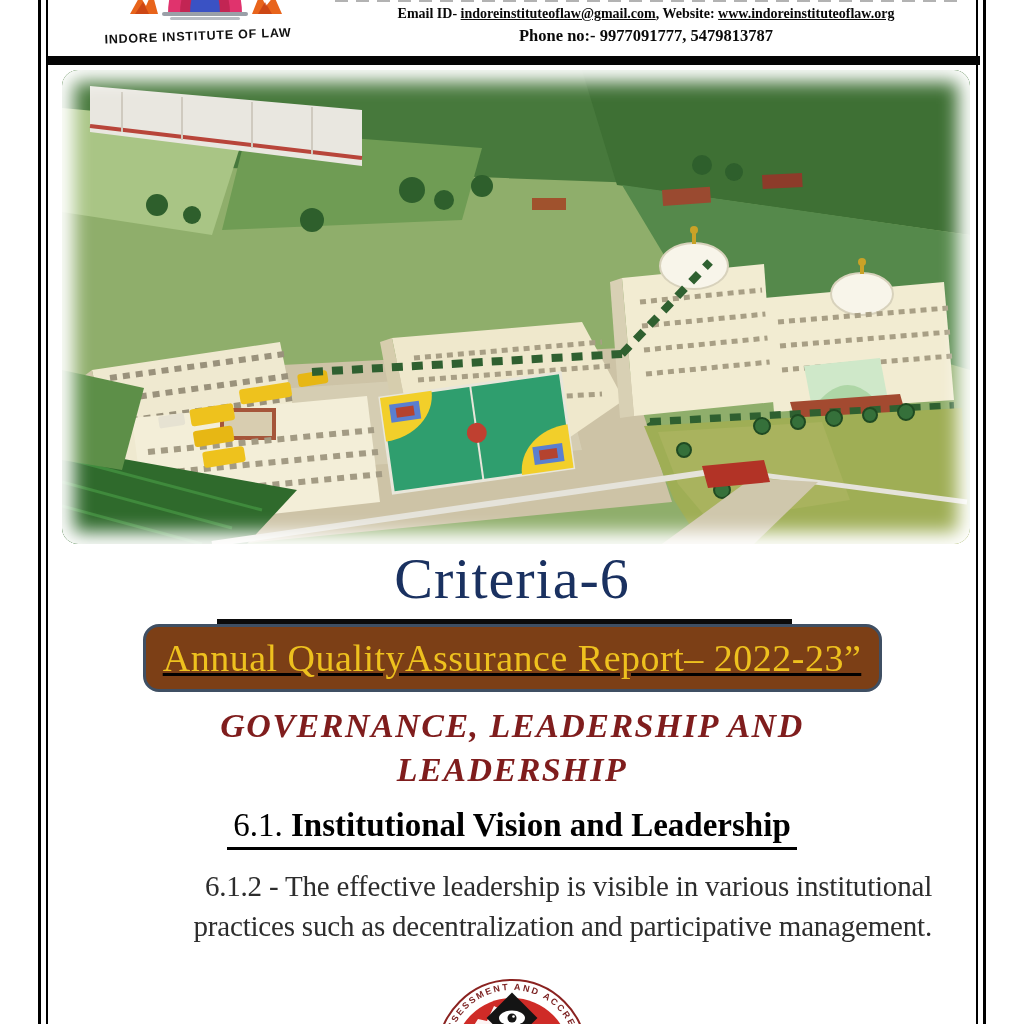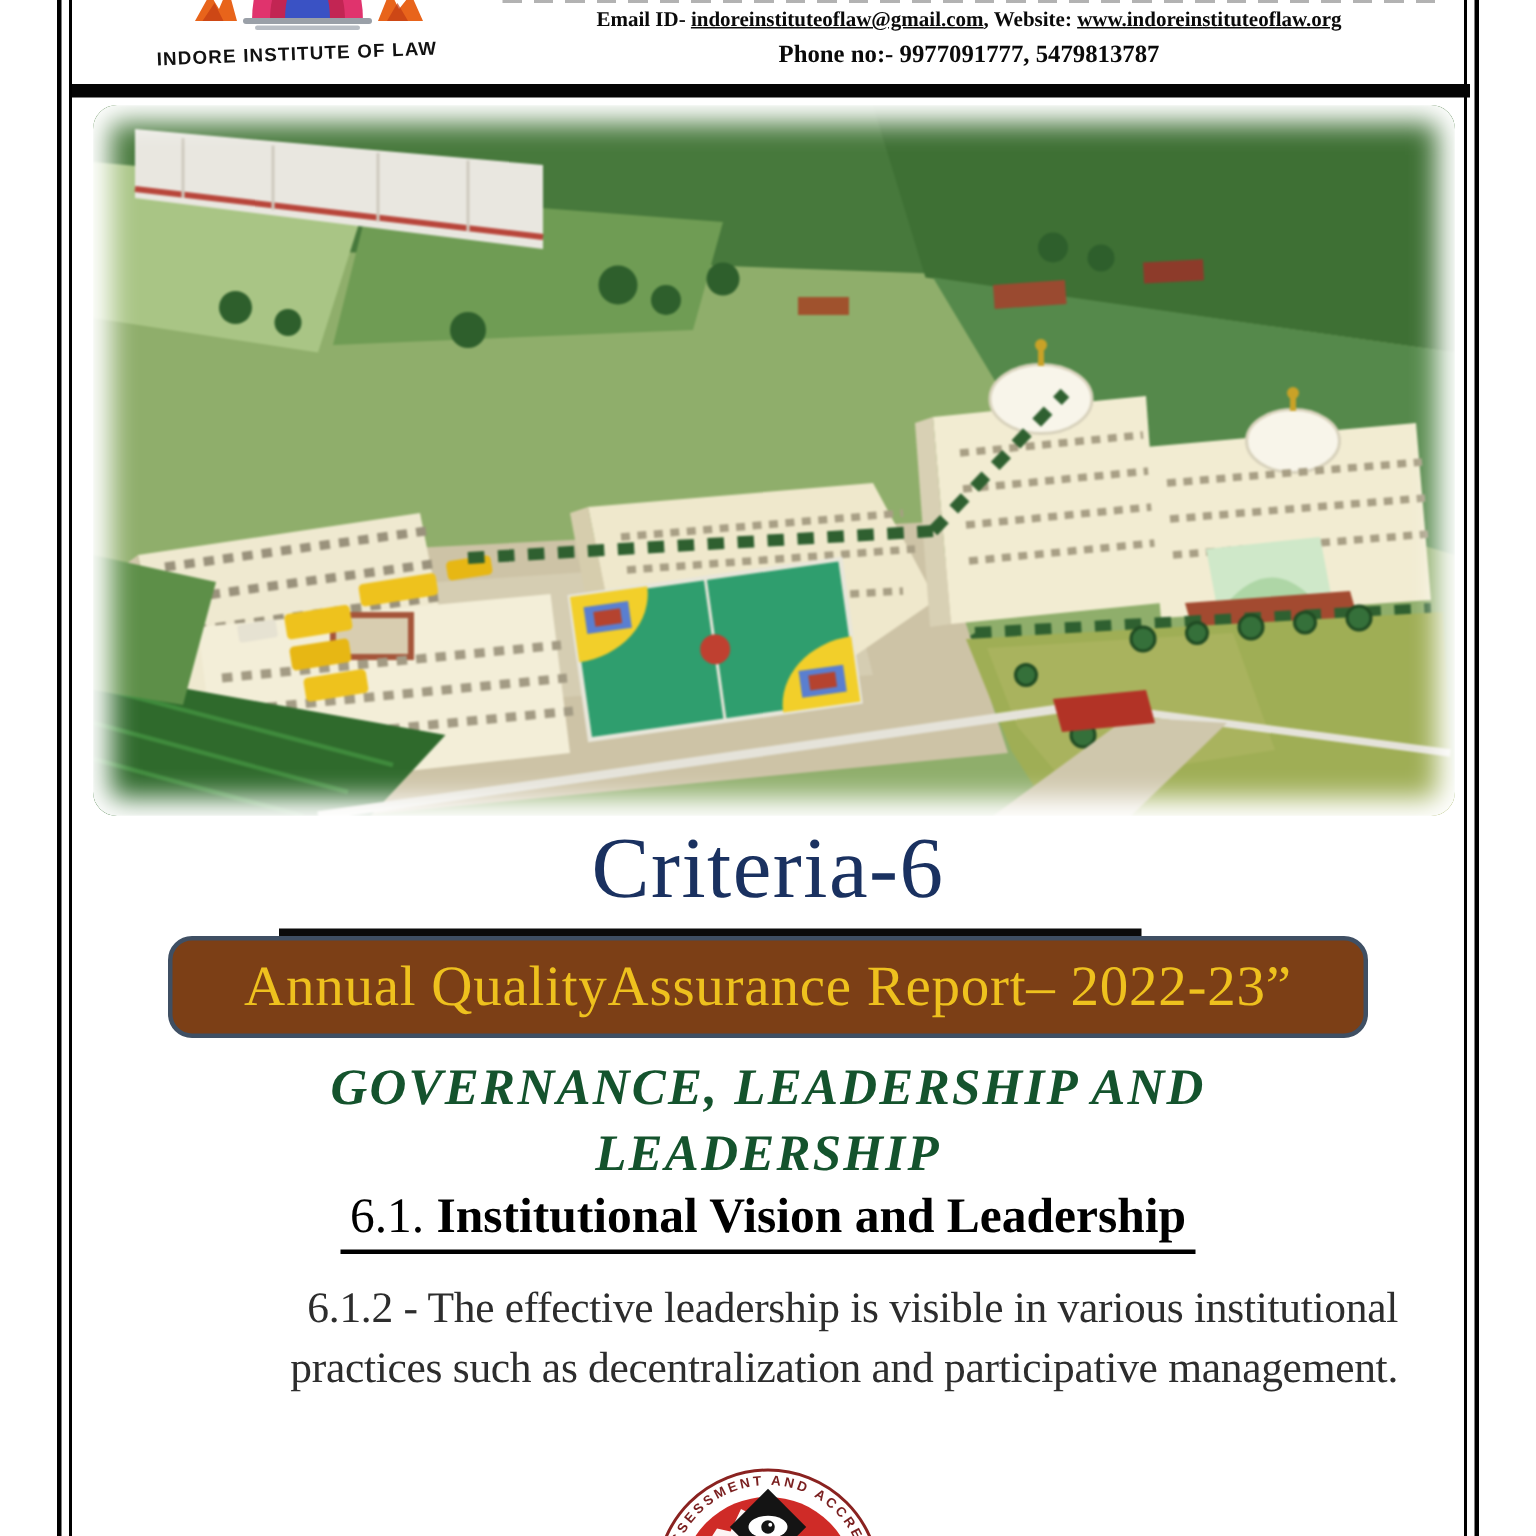--- a/index.html
+++ b/index.html
@@ -36,31 +36,31 @@
   .photo-frame svg { display:block; filter:blur(0.6px); }
   .photo-vignette { position:absolute; inset:0; border-radius:16px; pointer-events:none;
                     box-shadow:inset 0 0 18px 12px #ffffff; }
 
   
   .content { position:absolute; left:50px; right:50px; top:544px; text-align:center; }
 
   .main-title { font-size:58px; font-weight:400; color:#1a3160; letter-spacing:1px;
                 margin-top:2px; line-height:66px; }
 
-  .banner-wrap { position:relative; width:800px; margin:12px auto 0 auto; height:68px; }
+  .banner-wrap { position:relative; width:739px; margin:12px auto 0 auto; height:68px;text-decoration:underline; }
   .banner-shadow { position:absolute; left:74px; top:-5px; width:575px; height:12px; background:#0b0b0b; }
   .banner-box { position:relative; z-index:1; width:100%; height:68px; background:#7c3f16;
                 border:3px solid #3f4f63; border-radius:16px; display:flex;
                 align-items:center; justify-content:center; }
   .banner-text { font-size:38px; color:#eec11e; letter-spacing:.5px; white-space:nowrap; }
 
   .section-heading { margin-top:12px; font-size:34px; font-weight:700; font-style:italic;
-                     color:#14532d; letter-spacing:1.5px; line-height:44px; }
-
-  .subsection { margin-top:0; }
+                     color:#7f1d1d; letter-spacing:1.5px; line-height:44px; }
+
+  .subsection { margin-top:14px; }
   .subsection-inner { display:inline-block; border-bottom:3px solid #000; padding:0 6px 3px 6px;
                       font-size:33px; color:#000; line-height:38px; }
   .subsection-number { font-weight:400; }
   .subsection-title  { font-weight:700; }
 
   .body-text { margin:16px 42px 0 48px; text-align:right; font-size:29px; line-height:40px;
                color:#2d2d2d; letter-spacing:-0.2px; }
 
   .submitted { margin-top:10px; font-size:36px; font-weight:700; font-style:italic;
                color:#27497f; letter-spacing:.5px; }

